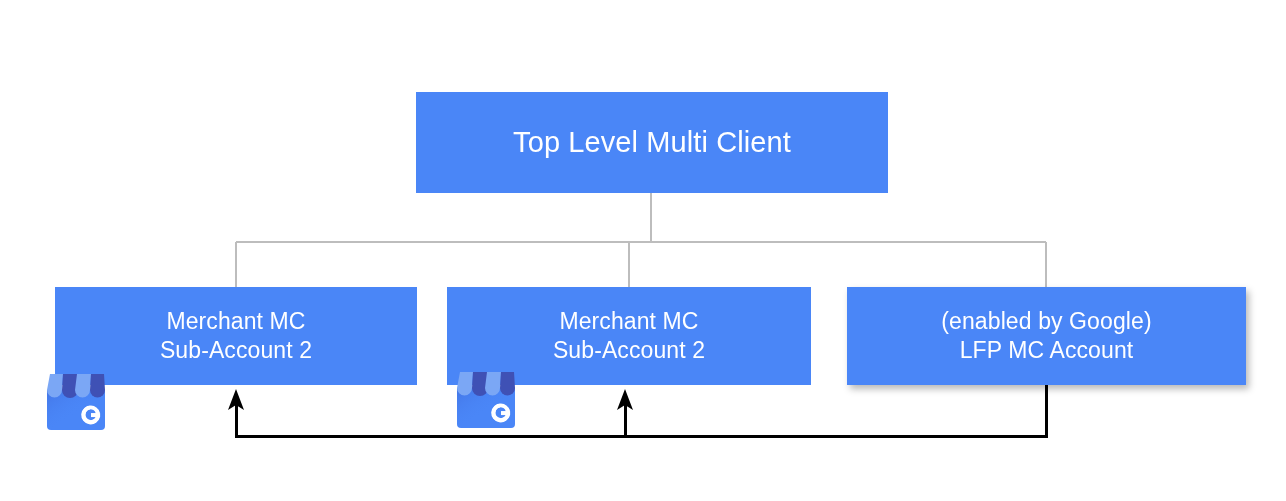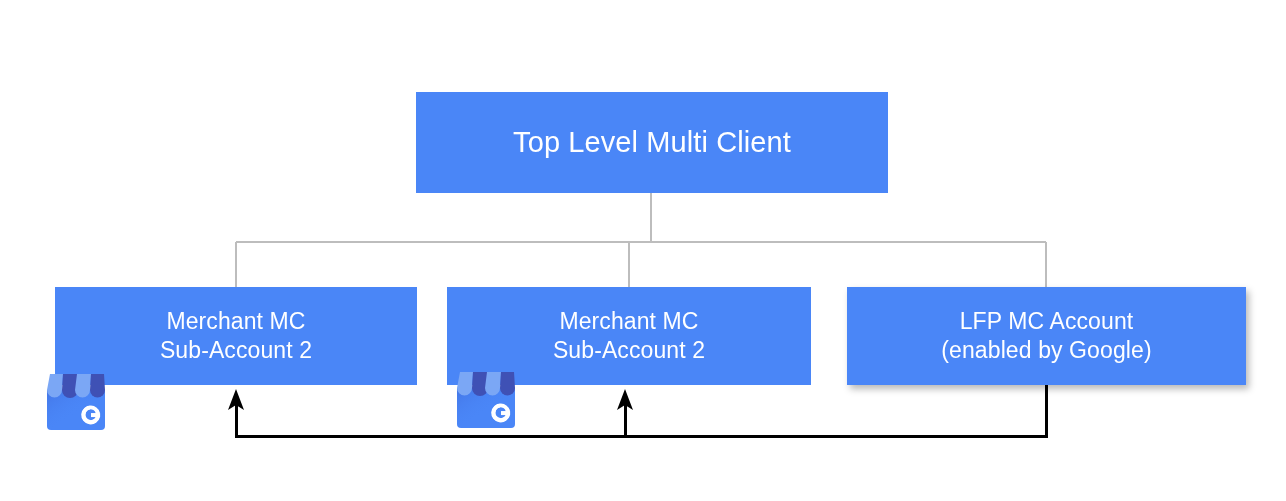--- a/index.html
+++ b/index.html
@@ -135,22 +135,22 @@
 
   <div class="node" id="node-sub2">
     <div class="lines">
       <span class="line">Merchant MC</span>
       <span class="line">Sub-Account 2</span>
     </div>
   </div>
 
   <div class="node" id="node-lfp">
     <div class="lines">
+      <span class="line">(enabled by Google)</span>
       <span class="line">LFP MC Account</span>
-      <span class="line">(enabled by Google)</span>
     </div>
   </div>
 
   <svg class="gmb-icon" id="gmb-icon-1" viewBox="0 0 72 72" xmlns="http://www.w3.org/2000/svg">
     <defs>
       <linearGradient id="gmbshade1" x1="0" y1="0" x2="1" y2="1">
         <stop offset="0%" stop-color="#3d68d8" stop-opacity="0.55"></stop>
         <stop offset="55%" stop-color="#4a86f7" stop-opacity="0.0"></stop>
       </linearGradient>
     </defs>

